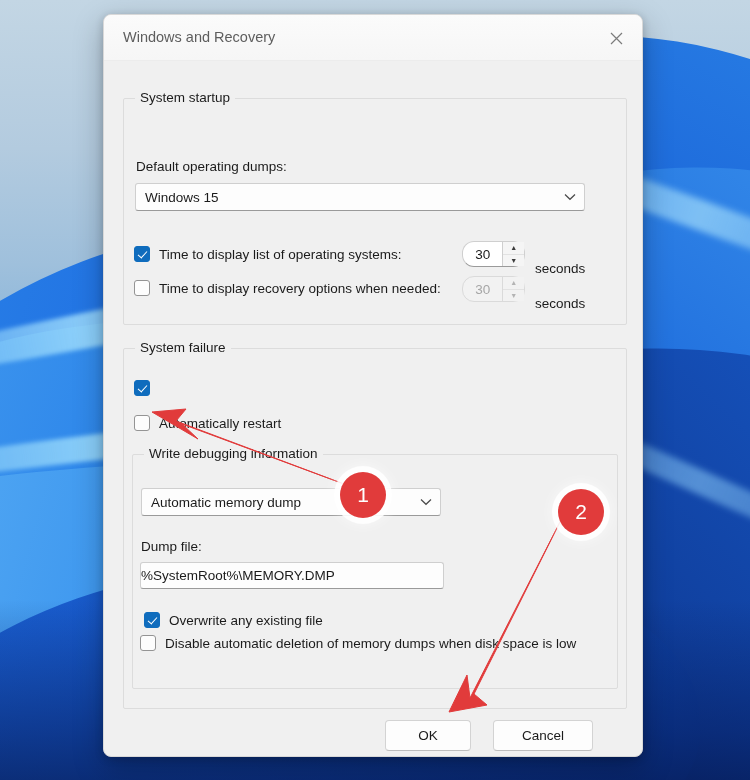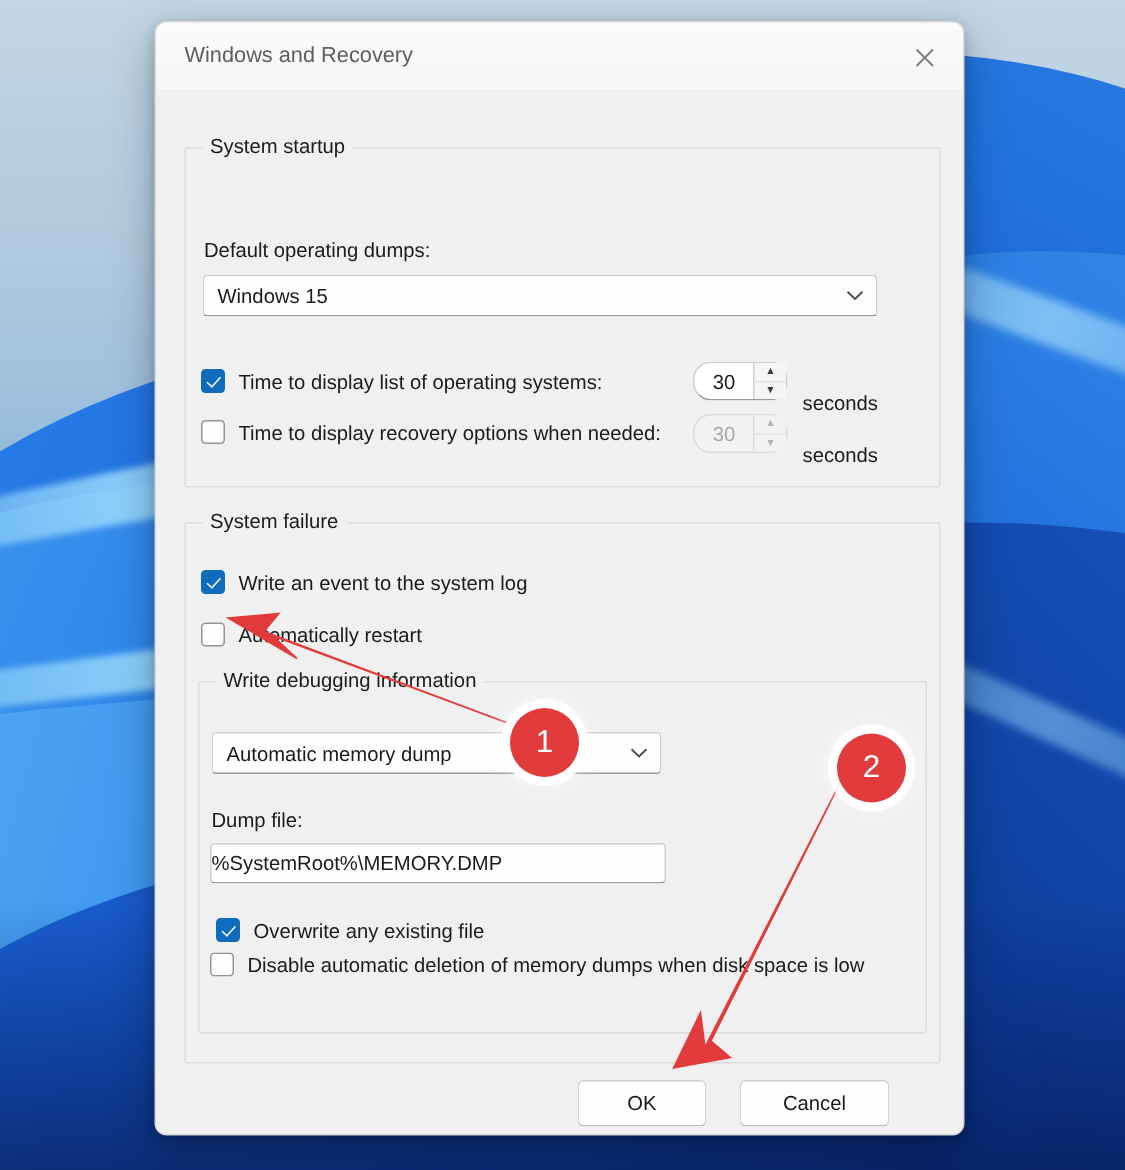--- a/index.html
+++ b/index.html
@@ -376,21 +376,20 @@
         </span>
       </div>
       <div class="lbl" style="left:431px; top:235px;">seconds</div>
 
       <div class="group" style="left:19px; top:287px; width:504px; height:361px;">
         <span class="group-label">System failure</span>
       </div>
 
       <div class="cbrow" style="left:30px; top:319px;">
         <span class="cbox on"></span>
-        <span class="cbtext">Write an event to the system log</span>
       </div>
 
       <div class="cbrow" style="left:30px; top:354px;">
         <span class="cbox"></span>
         <span class="cbtext">Automatically restart</span>
       </div>
 
       <div class="group" style="left:28px; top:393px; width:486px; height:235px;">
         <span class="group-label">Write debugging information</span>
       </div>

